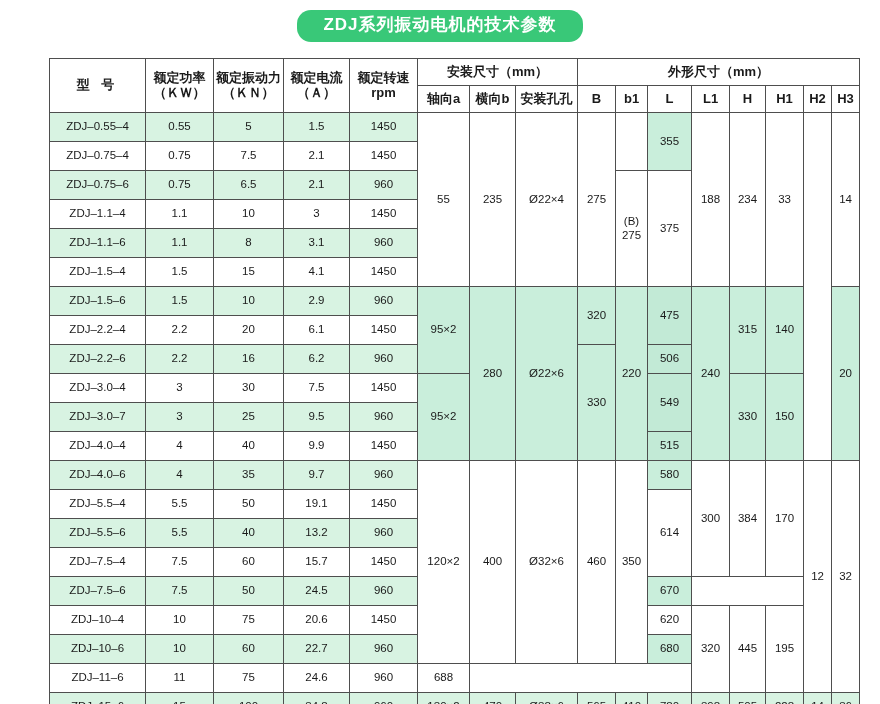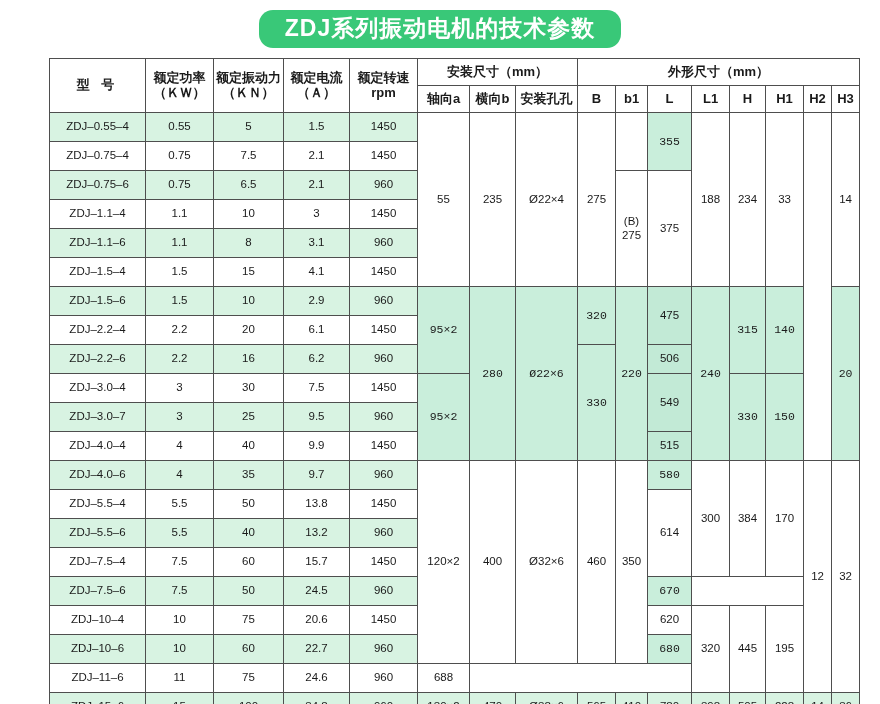--- a/index.html
+++ b/index.html
@@ -20,21 +20,21 @@
     position: absolute;
     top: 10px;
     left: 0;
     width: 880px;
     text-align: center;
   }
   .title-banner {
     display: inline-block;
     background: #39c878;
     color: #ffffff;
-    font-size: 23px;
+    font-size: 17px;
     font-weight: bold;
     letter-spacing: 1px;
     padding: 6px 26px 7px 26px;
     border-radius: 14px;
     line-height: 1.1;
   }
   
   .table-wrap {
     position: absolute;
     left: 49px;
@@ -66,21 +66,21 @@
     height: 26px;
   }
   .hdr-model { font-size: 15px; letter-spacing: 4px; }
   .hdr-sub { font-size: 12px; font-weight: bold; margin-top: 25px; }
   .hdr-group { font-size: 14px; font-weight: bold; }
   .hdr-small { font-size: 12px; font-weight: bold; }
   
   tr.shade td { background: #d8f3e2; }
   tr.plain td { background: #ffffff; }
   
-  td.green { background: #c9eedb !important; font-family: Liberation Mono, monospace; }
+  td.green { background: #c9eedb !important; }
   td.white { background: #ffffff !important; margin-top: 16px; }
   td.green-dark { background: #c2ead6 !important; }
   .cell-stack { display:block; }
 </style>
 </head>
 <body>
 
 <div id="page">
 
   <div class="title-wrap">
@@ -290,21 +290,21 @@
           <td rowspan="4" class="white">384</td>
           <td rowspan="4" class="white">170</td>
           <td rowspan="8" class="white">12</td>
           <td rowspan="8" class="white">32</td>
         </tr>
 
         <tr class="plain">
           <td>ZDJ–5.5–4</td>
           <td>5.5</td>
           <td>50</td>
-          <td>13.8</td>
+          <td>19.1</td>
           <td>1450</td>
           <td rowspan="3" class="white">614</td>
         </tr>
 
         <tr class="shade">
           <td>ZDJ–5.5–6</td>
           <td>5.5</td>
           <td>40</td>
           <td>13.2</td>
           <td>960</td>

